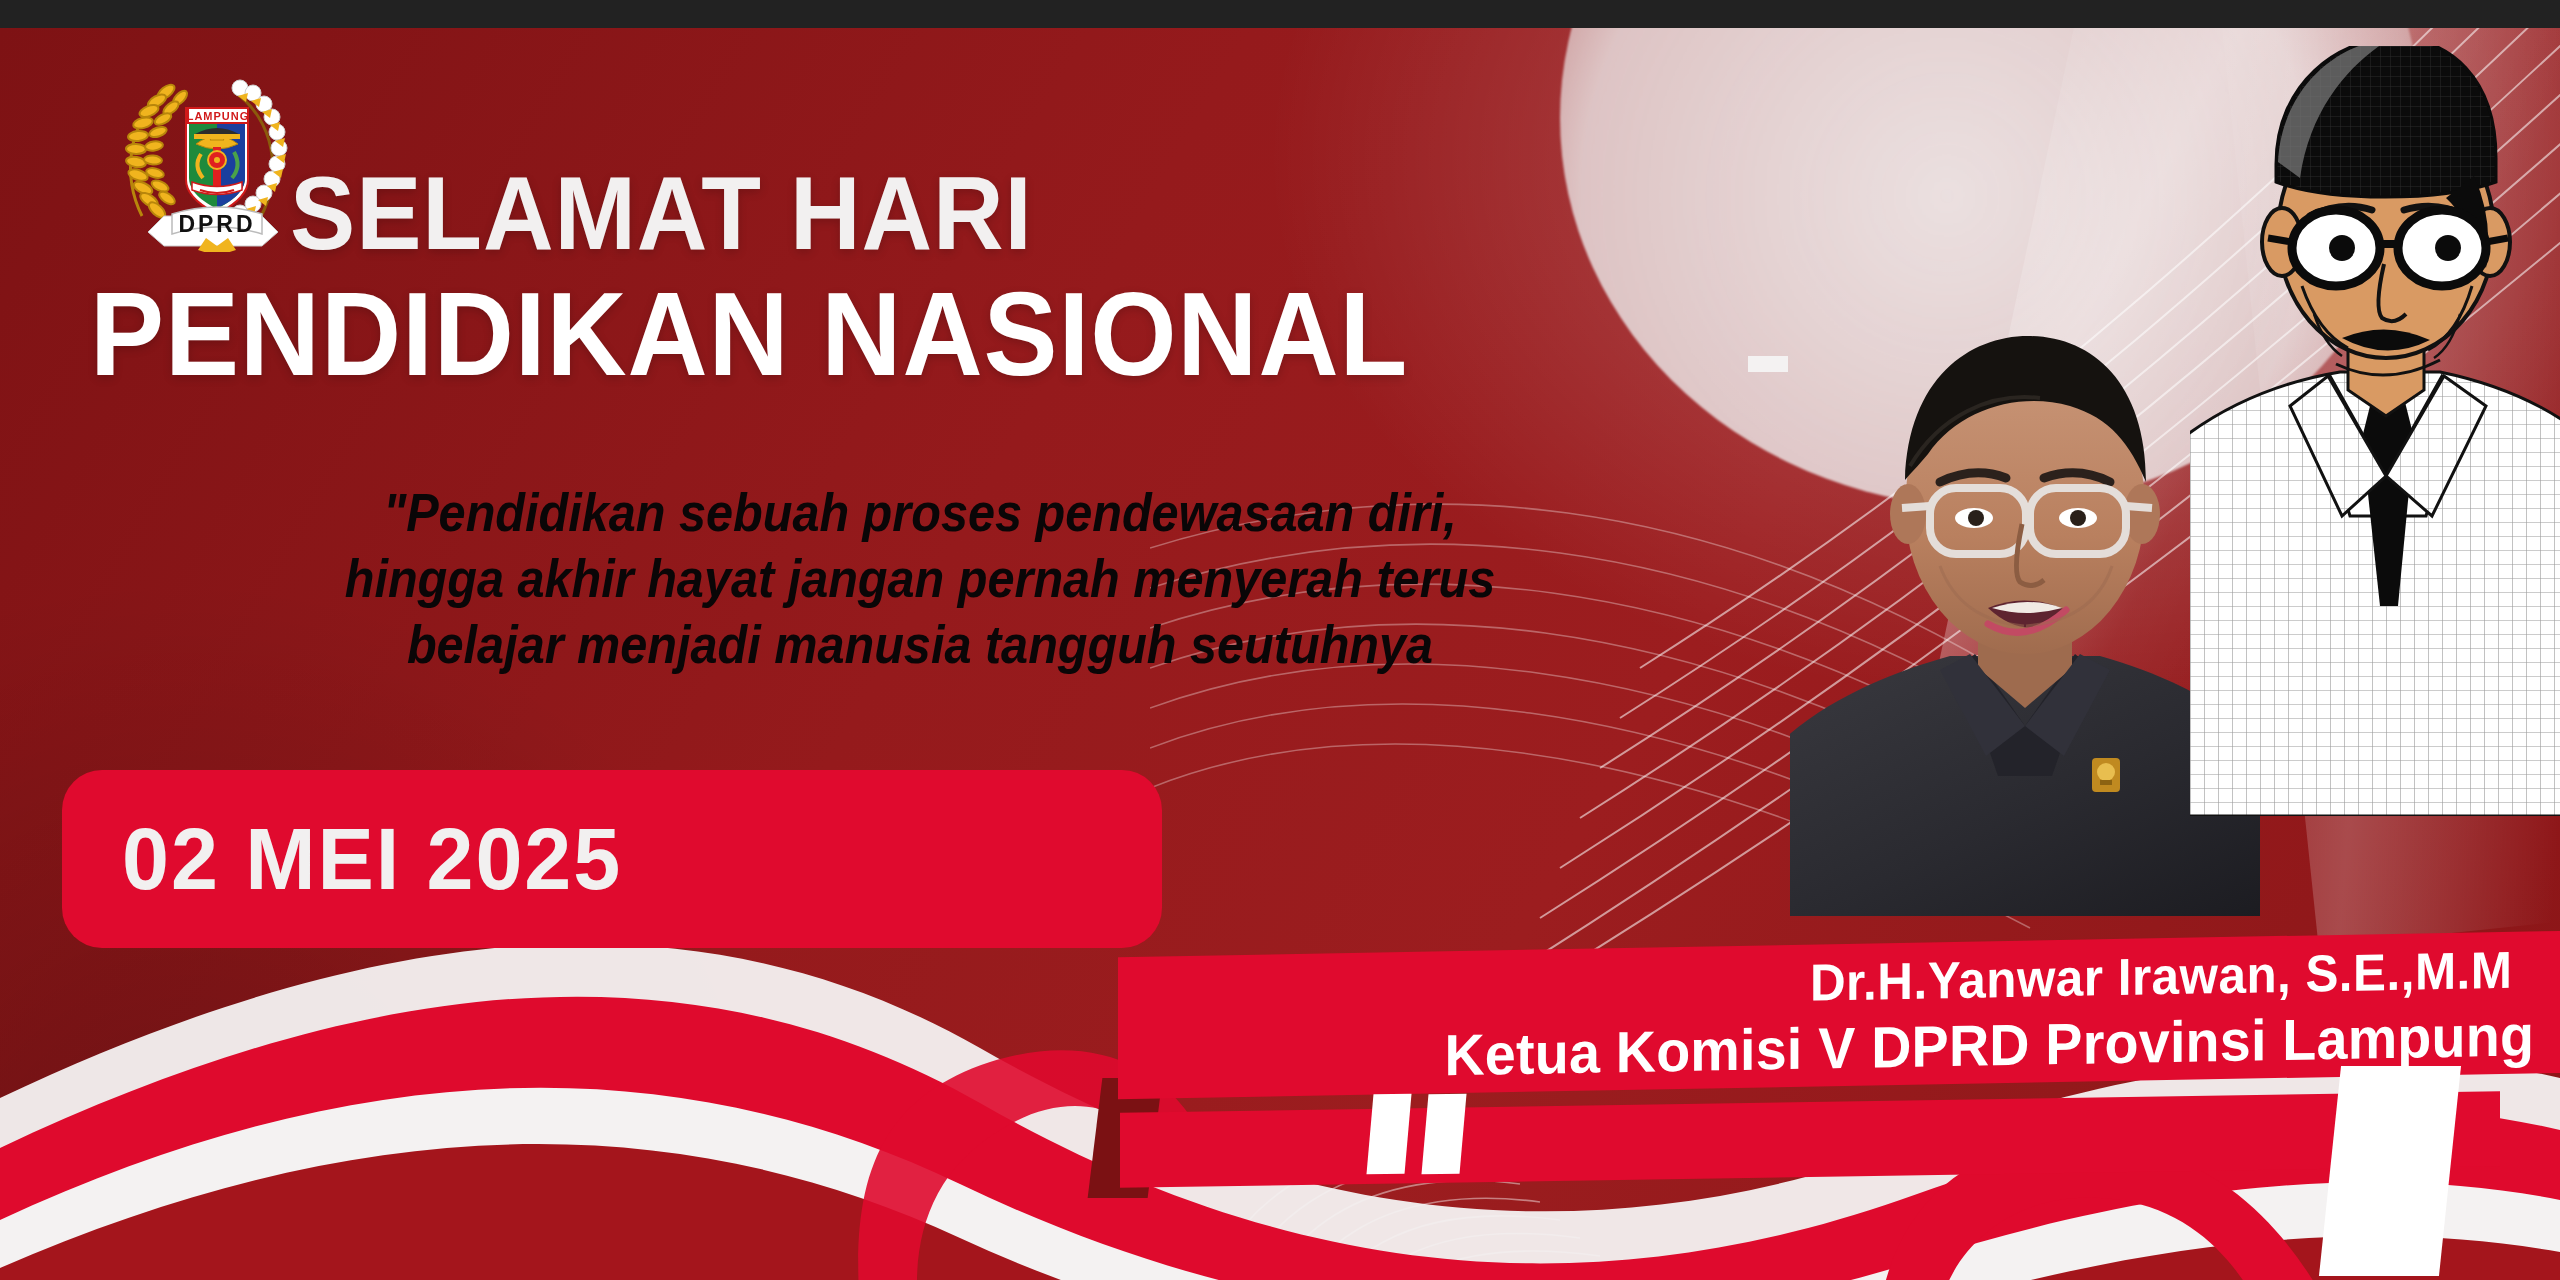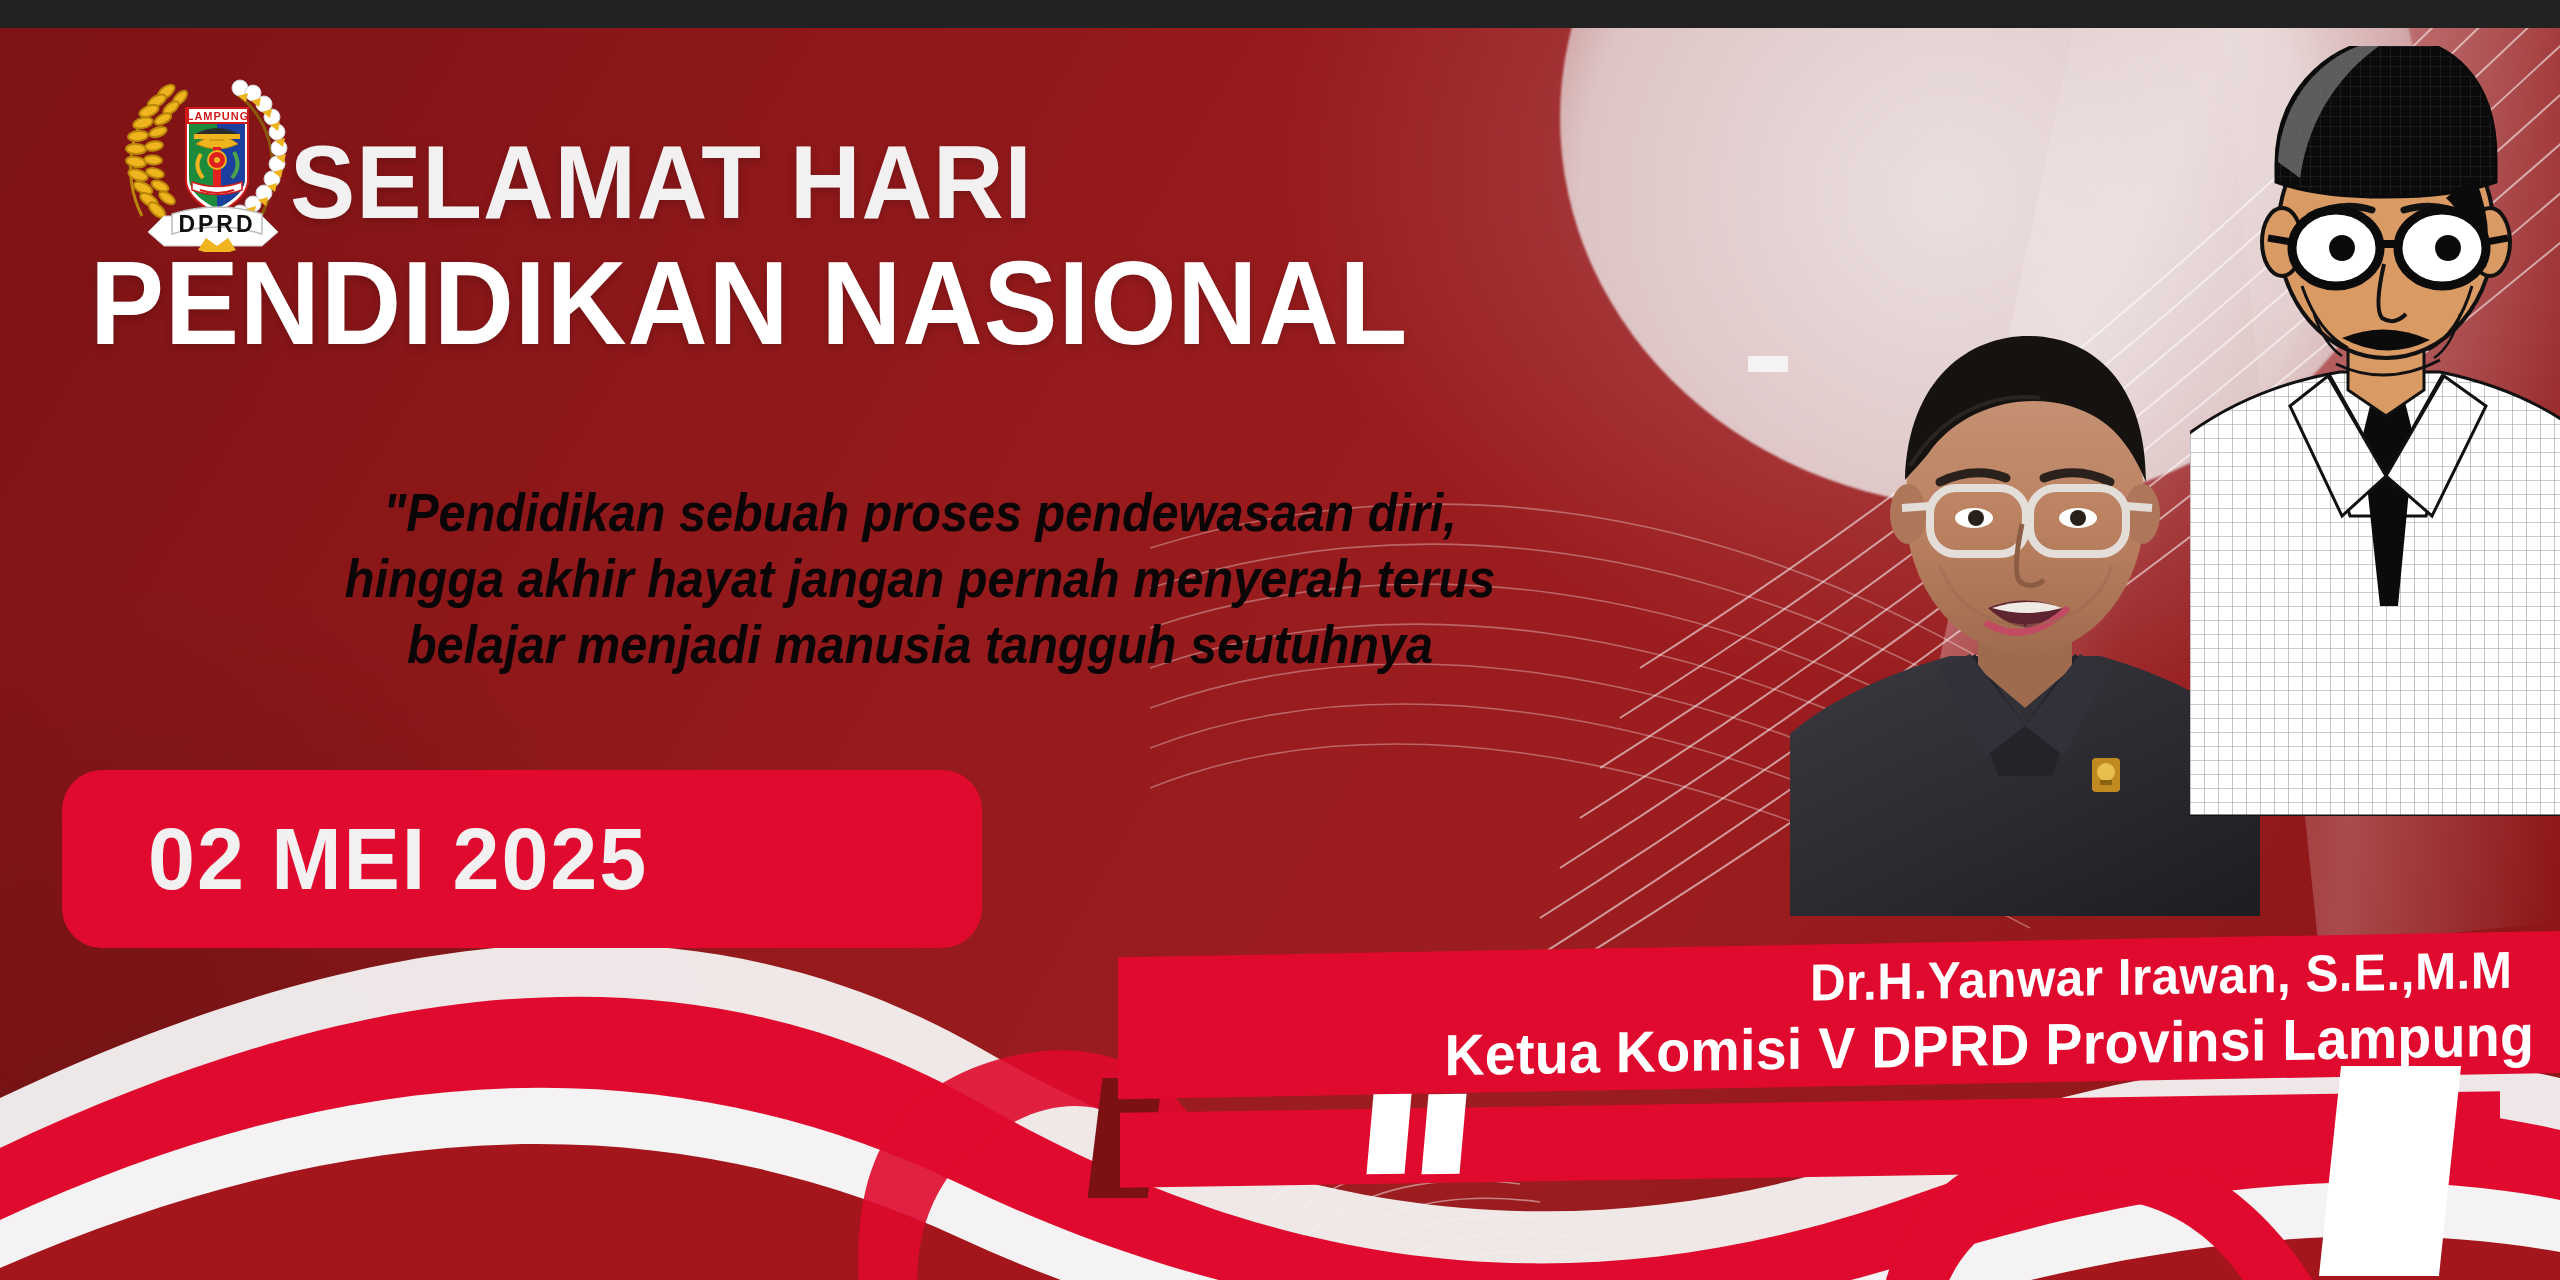--- a/index.html
+++ b/index.html
@@ -56,21 +56,21 @@
   .rays-d{ position:absolute; left:1150px; top:1060px; width:700px; height:260px; opacity:.55; }
 
   
   .waves{ position:absolute; left:0; bottom:0; width:2560px; height:460px; }
 
   
   .logo{ position:absolute; left:88px; top:24px; width:230px; height:200px; }
 
   
   .headline{
-    position:absolute; left:90px; top:105px;
+    position:absolute; left:90px; top:136px;
     width:1560px;
   }
   .hl-line{
     color:#F2F0F0;
     font-weight:bold;
     letter-spacing:1px;
     line-height:.96;
     text-shadow:0 3px 10px rgba(0,0,0,.18);
     font-family:"Liberation Sans", sans-serif;
     transform:scaleX(.94);
@@ -90,25 +90,25 @@
     text-align:center;
     font-family:"Liberation Sans", sans-serif;
     transform:scaleX(.90);
     transform-origin:center center;
   }
   .quote div{ white-space:nowrap; }
 
   
   .date-badge{
     position:absolute; left:62px; top:742px;
-    width:920px; height:178px;
+    width:1100px; height:178px;
     background:#E00A2E;
     border-radius:40px;
     display:flex; align-items:center;
-    padding-left:86px;
+    padding-left:60px;
   }
   .date-badge span{
     color:#F2F0F0;
     font-weight:bold;
     font-size:88px;
     letter-spacing:2px;
     transform:scaleX(.96);
     transform-origin:left center;
     font-family:"Liberation Sans", sans-serif;
   }

